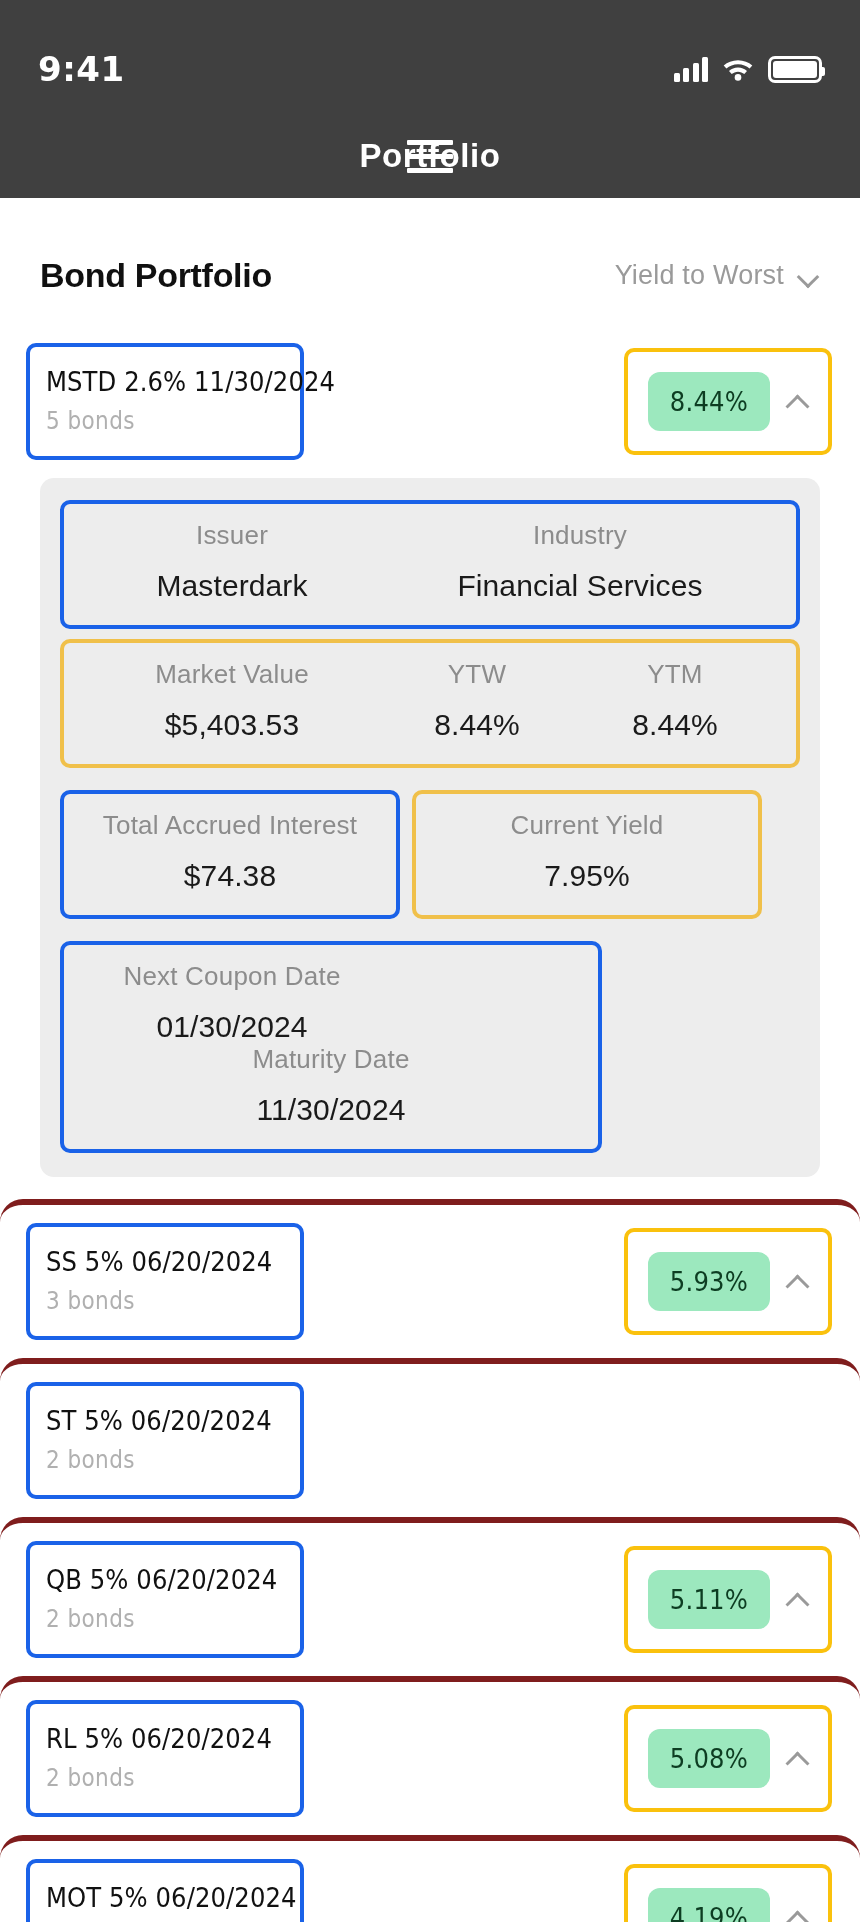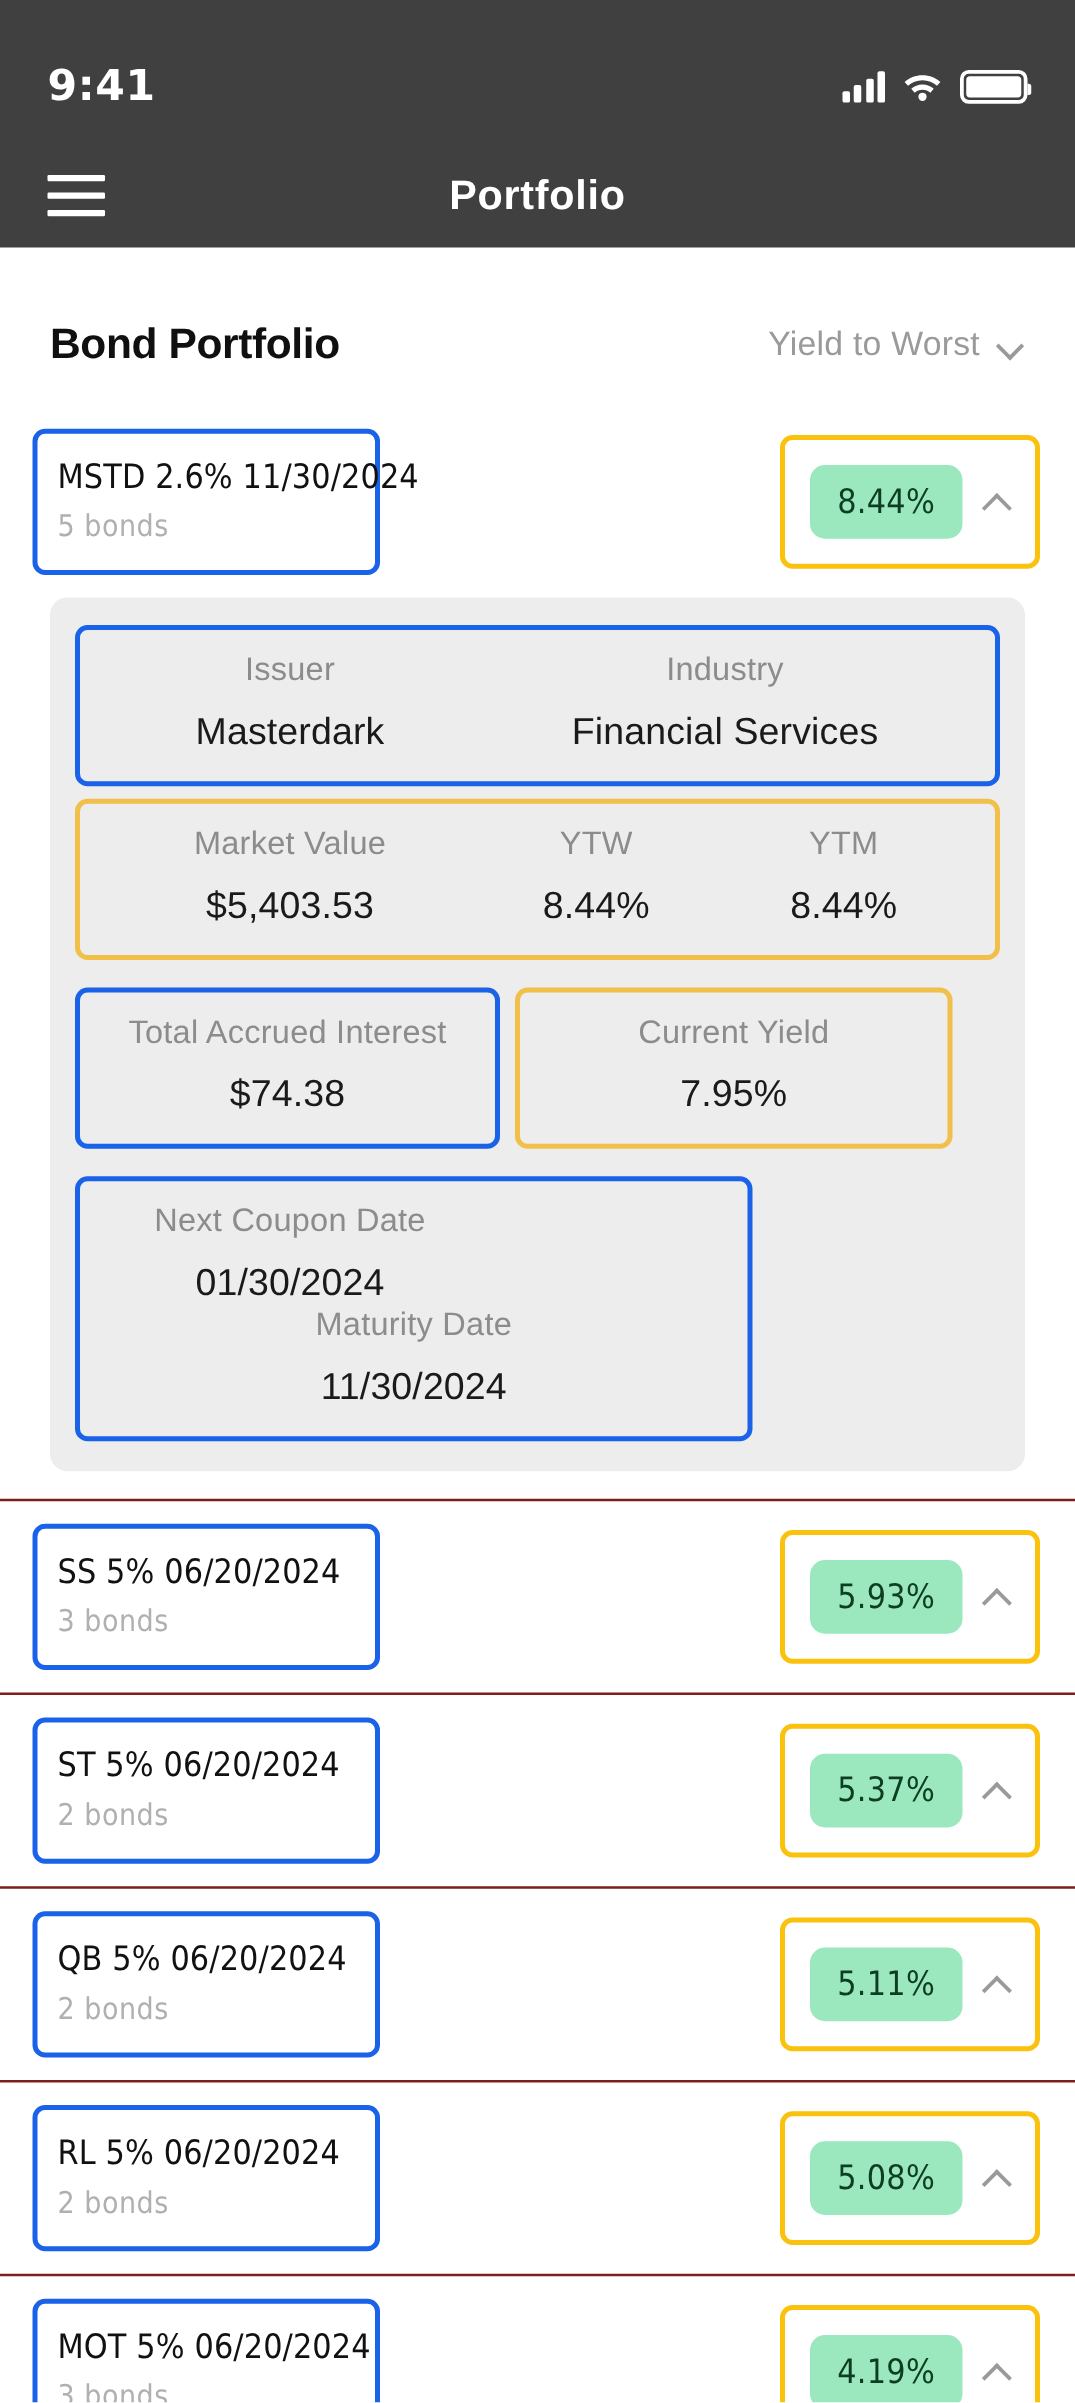--- a/index.html
+++ b/index.html
@@ -86,20 +86,21 @@
     width: 100%;
     border-radius: 3px;
   }
 
   .navbar {
     display: flex;
     align-items: center;
     height: 120px;
     padding: 0 38px;
     position: relative;
+    justify-content: center;
   }
   .hamburger {
     width: 46px;
     display: flex;
     flex-direction: column;
     gap: 9px;
     cursor: pointer;
   }
   .hamburger span {
     display: block;
@@ -159,21 +160,21 @@
   
   .bond-list { }
 
   .bond-row {
     display: flex;
     align-items: center;
     justify-content: space-between;
     padding: 18px 28px 18px 26px;
     background: #ffffff;
   }
-  .bond-row.divided { border-top: 2px solid #7f1d1d; }
+  .bond-row.divided { border-top: 6px solid #7f1d1d; border-radius: 23px; }
 
   .bond-name-box {
     border: 4px solid #1a62e8;
     border-radius: 10px;
     padding: 19px 16px 21px 16px;
     width: 278px;
   }
   .bond-name {
     font-size: 27px;
     color: #111111;
@@ -404,24 +405,20 @@
         <span class="yield-pill">5.93%</span>
         <span class="chev-up"></span>
       </div>
     </div>
 
     <div class="bond-row divided">
       <div class="bond-name-box">
         <div class="bond-name">ST 5% 06/20/2024</div>
         <div class="bond-count">2 bonds</div>
       </div>
-      <div class="bond-yield-box">
-        <span class="yield-pill">5.37%</span>
-        <span class="chev-up"></span>
-      </div>
     </div>
 
     <div class="bond-row divided">
       <div class="bond-name-box">
         <div class="bond-name">QB 5% 06/20/2024</div>
         <div class="bond-count">2 bonds</div>
       </div>
       <div class="bond-yield-box">
         <span class="yield-pill">5.11%</span>
         <span class="chev-up"></span>

